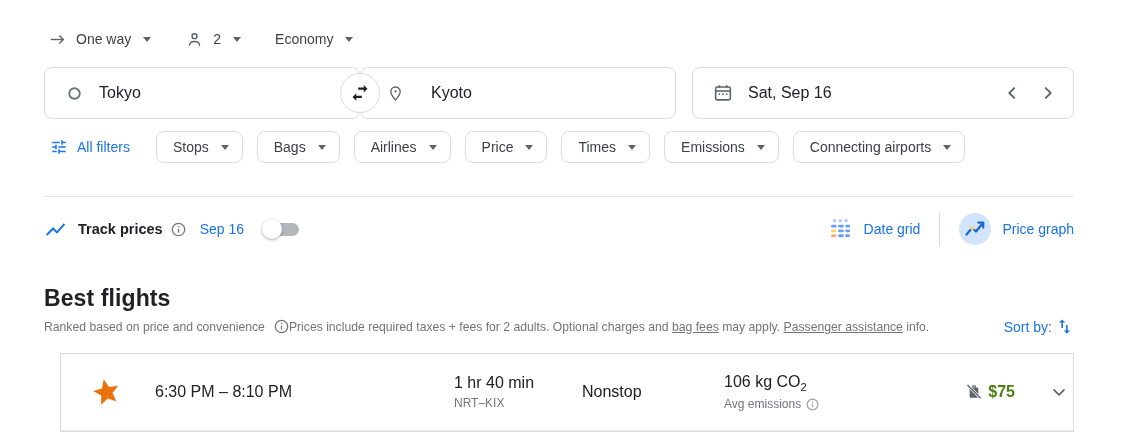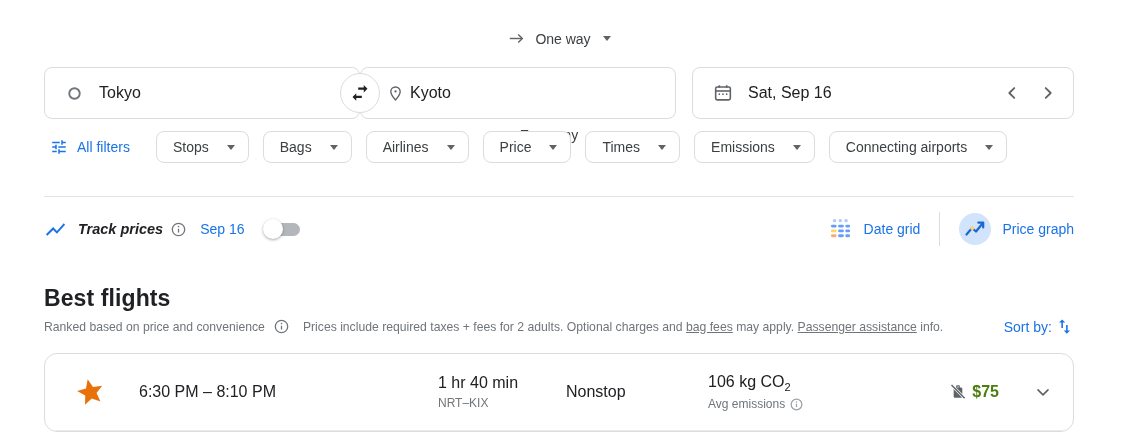--- a/index.html
+++ b/index.html
@@ -1,79 +1,79 @@
 <!DOCTYPE html>
 <html><head>
 <meta charset="utf-8">
 <style>
   * { box-sizing: border-box; margin: 0; padding: 0; }
   html, body { width: 1128px; height: 434px; overflow: hidden; background: #fff;
     font-family: "Liberation Sans", sans-serif; color: #202124; }
   .page { width: 1128px; height: 434px; padding: 0 54px 0 44px; position: relative; }
 
   
-  .trip-controls { display: flex; align-items: center; gap: 26px; padding-top: 27px; height: 51px; flex-direction: column; }
+  .trip-controls { display: flex; align-items: center; gap: 26px; padding-top: 27px; height: 51px; }
   .ctl { display: flex; align-items: center; gap: 9px; background: none; border: none;
     font-family: inherit; font-size: 14px; color: #3c4043; cursor: pointer; padding: 2px 4px; }
   .caret { width: 0; height: 0; border-left: 4.5px solid transparent; border-right: 4.5px solid transparent;
     border-top: 5px solid #5f6368; margin-left: 3px; }
 
   
   .search-row { display: flex; align-items: stretch; height: 52px; margin-top: 16px; }
   .field { display: flex; align-items: center; border: 1px solid #dadce0; border-radius: 8px;
     background: #fff; font-size: 16px; color: #202124; cursor: pointer; }
   .field-origin { width: 316px; padding-left: 22px; gap: 17px; }
-  .field-dest { width: 316px; padding-left: 26px; gap: 6px; }
+  .field-dest { width: 316px; padding-left: 26px; gap: 27px; }
   .swap-btn { width: 40px; height: 40px; border-radius: 50%; border: 1px solid #dadce0;
     background: #fff; margin: 6px -20px 0 -20px; z-index: 2; display: flex;
     align-items: center; justify-content: center; cursor: pointer; flex: 0 0 auto; }
   .field-date { flex: 1; margin-left: 16px; padding: 0 14px 0 20px; gap: 15px; }
   .date-nav { margin-left: auto; display: flex; align-items: center; gap: 14px; }
   .nav-btn { background: none; border: none; cursor: pointer; width: 22px; height: 22px;
     display: flex; align-items: center; justify-content: center; }
 
   
   .filters-row { display: flex; align-items: center; margin-top: 10px; height: 36px; gap: 14px; }
   .all-filters { display: flex; align-items: center; gap: 9px; border: none; background: none;
     color: #1a73e8; font-family: inherit; font-size: 14px; font-weight: 500; cursor: pointer;
     padding: 0 12px 0 6px; }
-  .chip { display: flex; align-items: center; gap: 15px; height: 32px; padding: 0 13px 0 16px;
+  .chip { display: flex; align-items: center; gap: 9px; height: 32px; padding: 0 13px 0 16px;
     border: 1px solid #dadce0; border-radius: 8px; background: #fff; font-family: inherit;
     font-size: 14px; color: #3c4043; cursor: pointer; }
 
   .hr { height: 1px; background: #e3e4e6; margin-top: 31px; }
 
   
   .track-row { display: flex; align-items: center; justify-content: space-between;
     margin-top: 11px; height: 42px; }
   .track-left { display: flex; align-items: center; }
-  .track-label { font-size: 14.5px; font-weight: 700; color: #202124; margin-left: 11px; font-style: italic; }
+  .track-label { font-size: 14.5px; font-weight: 700; color: #202124; margin-left: 11px; }
   .info-btn { background: none; border: none; cursor: pointer; display: flex; margin-left: 8px; }
   .track-date { color: #1a73e8; font-size: 14px; font-weight: 500; margin-left: 14px;
     background: none; border: none; font-family: inherit; cursor: pointer; }
   .toggle { position: relative; width: 34px; height: 13px; background: #b3b6bb; border-radius: 7px;
     margin-left: 21px; cursor: pointer; }
   .toggle-thumb { position: absolute; left: -3px; top: -3.5px; width: 20px; height: 20px;
     background: #fff; border-radius: 50%; box-shadow: 0 1px 3px rgba(60,64,67,.45); }
   .track-right { display: flex; align-items: center; }
   .view-btn { display: flex; align-items: center; gap: 11px; background: none; border: none;
     font-family: inherit; font-size: 14px; font-weight: 500; color: #1a73e8; cursor: pointer; }
   .vdiv { width: 1px; height: 34px; background: #dadce0; margin: 0 19px; }
 
   
   .best-title { font-size: 23px; font-weight: 700; color: #202124; margin-top: 35px; letter-spacing: .1px; }
   .best-sub { display: flex; align-items: center; margin-top: 5px; font-size: 12.2px; color: #70757a; }
   .ranked-note { display: flex; align-items: center; gap: 7px; }
-  .disclaimer { margin-left: 14px; }
+  .disclaimer { }
   .ulink { text-decoration: underline; cursor: pointer; }
   .sort-btn { margin-left: auto; display: flex; align-items: center; gap: 3px; background: none;
     border: none; font-family: inherit; font-size: 14px; font-weight: 500; color: #1a73e8; cursor: pointer; }
 
   
-  .flight-card { margin-top: 17px; border: 1px solid #dadce0; border-radius: 13px; overflow: hidden; }
+  .flight-card { margin-top: 17px; border: 1px solid #dadce0; border-radius: 0; overflow: hidden; margin-left: 16px; }
   .flight-row { display: grid; grid-template-columns: 94px 299px 128px 142px 197px 104px 68px;
     align-items: center; height: 76px; cursor: pointer; }
   .cell-star { padding-left: 29px; display: flex; align-items: center; }
   .main-line { font-size: 16px; font-weight: 500; color: #202124; }
   .sub-line { font-size: 12px; color: #70757a; margin-top: 4px; display: flex; align-items: center; gap: 5px; }
   .cell-price { display: flex; align-items: center; justify-content: flex-end; gap: 5px; padding-right: 10px; }
   .price-val { font-size: 16px; font-weight: 700; color: #4d7c0f; }
   .cell-expand { display: flex; align-items: center; justify-content: center; }
   .expand-btn { background: none; border: none; cursor: pointer; display: flex; }
   sub.co2 { font-size: 11px; }

